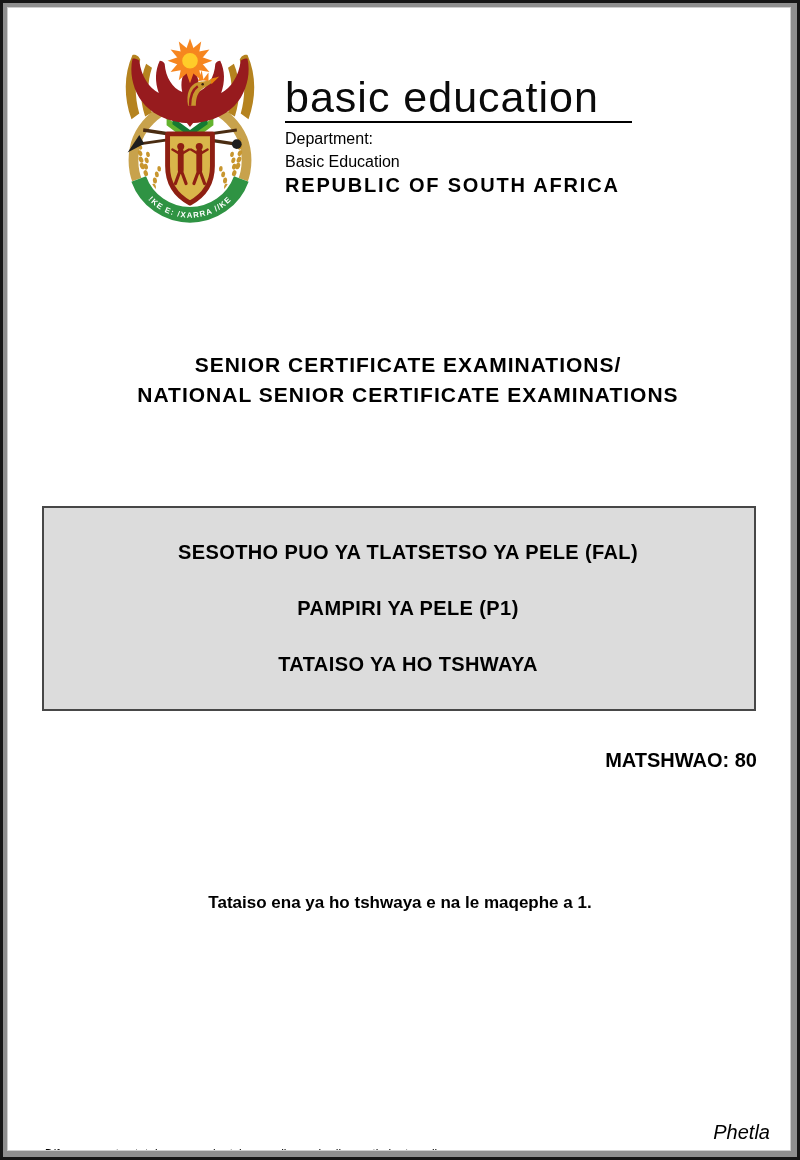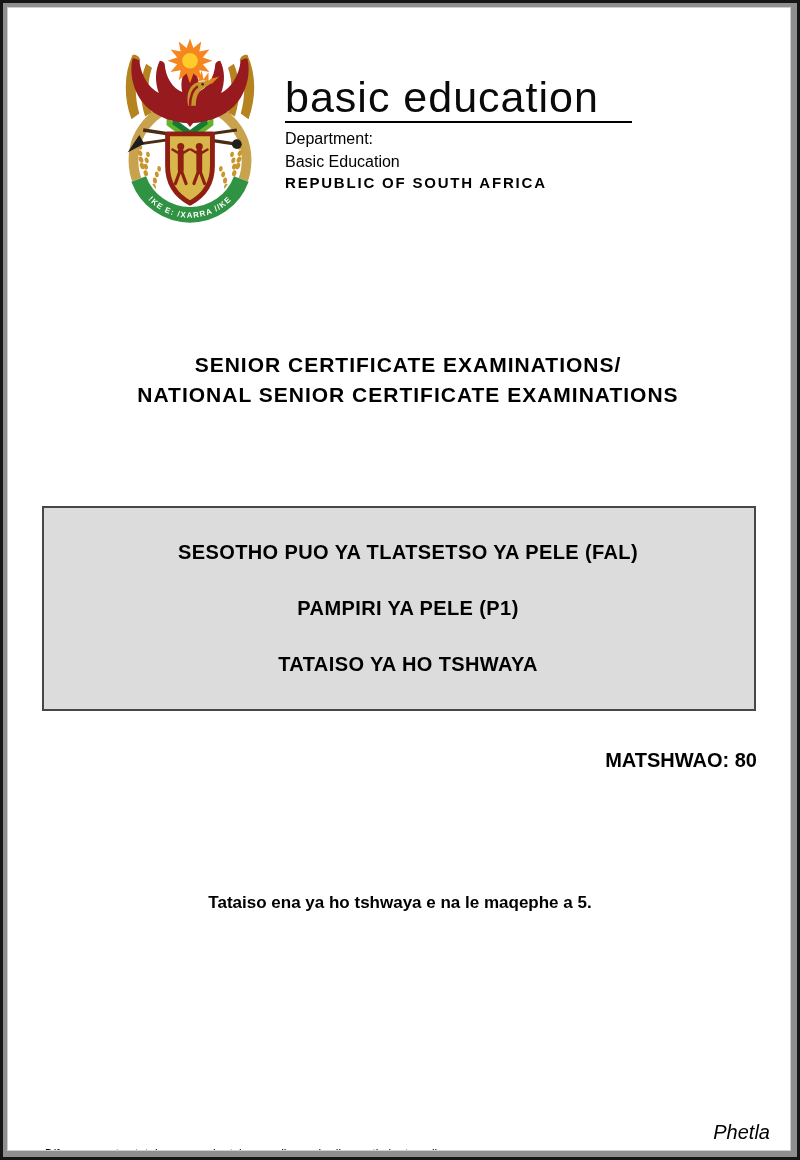--- a/index.html
+++ b/index.html
@@ -13,21 +13,21 @@
                  border-width:4px 6px 6px 4px; z-index:10; pointer-events:none; }
   .frame-light { position:absolute; inset:7px 9px 9px 7px; border:1px solid #cfcfcf; z-index:10; pointer-events:none; }
 
   .abs { position:absolute; }
 
   
   .coat { left:112px; top:33px; width:156px; height:196px; }
   .brand { left:285px; top:74px; font-size:43px; line-height:46px; letter-spacing:1px; color:#0a0a0a; }
   .brand-rule { left:285px; top:121px; width:347px; height:2px; background:#000; }
   .dept-block { left:285px; top:128px; font-size:16px; line-height:22.5px; }
-  .country { left:285px; top:174px; font-size:15px; font-weight:bold; letter-spacing:1.8px; }
+  .country { left:285px; top:174px; font-size:20px; font-weight:bold; letter-spacing:1.8px; }
 
   
   .exam-title { left:0; top:350px; width:800px; text-align:center;
                 font-size:21px; font-weight:bold; line-height:30px; letter-spacing:1px;margin-left:8px; }
 
   
   .subject-box { left:42px; top:506px; width:714px; height:205px; background:#dcdcdc;
                  border:2px solid #474747; box-sizing:border-box;
                  display:flex; flex-direction:column; justify-content:space-evenly;
                  text-align:center; font-size:20px; font-weight:bold; letter-spacing:0.4px;padding-left:18px; }
@@ -165,21 +165,21 @@
   </div>
 
   <div class="abs subject-box">
     <div>SESOTHO PUO YA TLATSETSO YA PELE (FAL)</div>
     <div>PAMPIRI YA PELE (P1)</div>
     <div>TATAISO YA HO TSHWAYA</div>
   </div>
 
   <div class="abs marks">MATSHWAO: 80</div>
 
-  <div class="abs pages-note">Tataiso ena ya ho tshwaya e na le maqephe a 5.</div>
+  <div class="abs pages-note">Tataiso ena ya ho tshwaya e na le maqephe a 1.</div>
 
   <div class="abs footer-left">Difuperweng tsa tataiso ena ya ho tshwaya di se sebediswe ntle ho tumello</div>
   <div class="abs footer-right">Phetla</div>
 
   <div class="frame-light"></div>
   <div class="frame-gray"></div>
   <div class="frame-black"></div>
 </div>
 
 </body></html>

